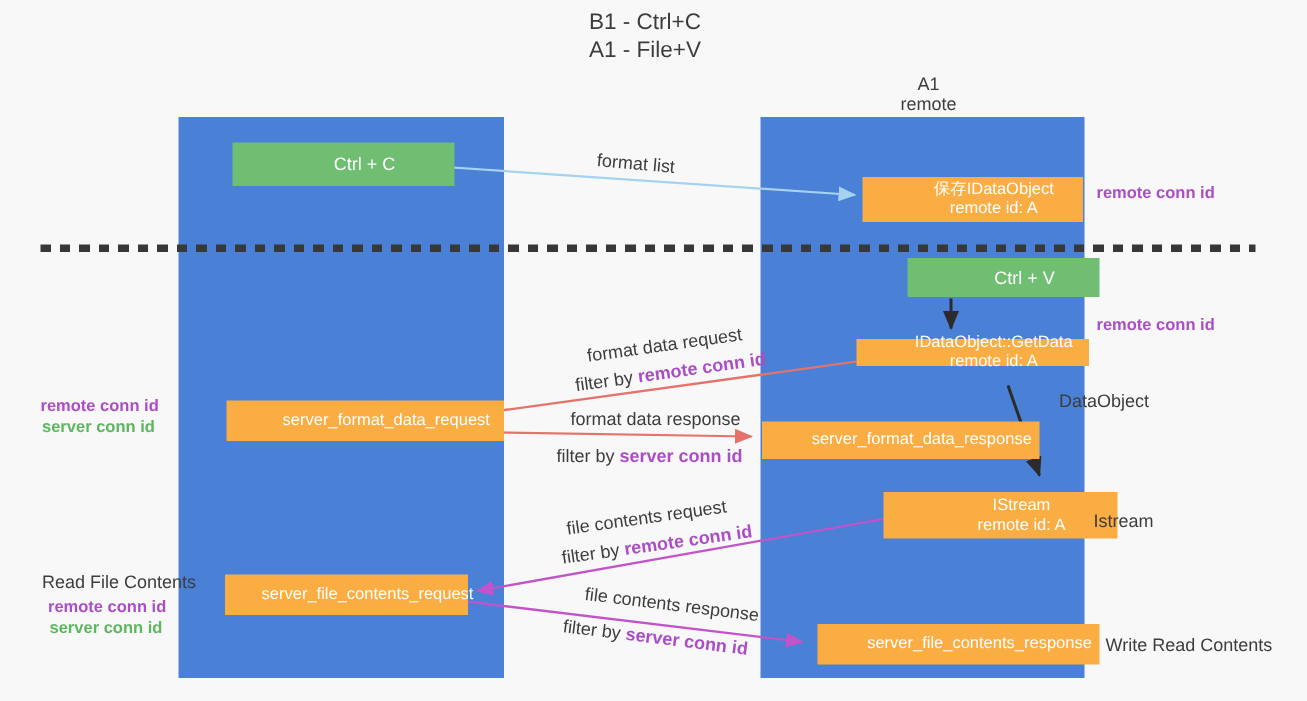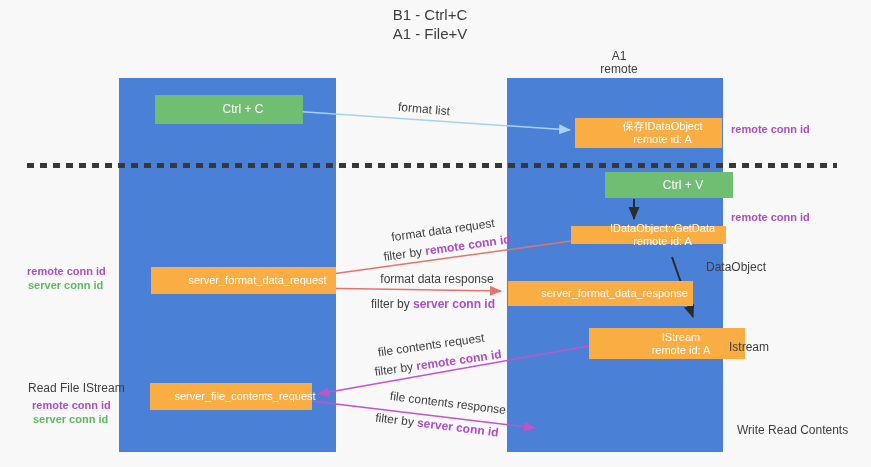--- a/index.html
+++ b/index.html
@@ -113,20 +113,23 @@
 
   <div class="node orange" style="left:589px;top:328px;width:128px;height:31px;">
     <div>IStream</div>
     <div>remote id: A</div>
   </div>
 
   <div class="node orange" style="left:150px;top:383px;width:134px;height:27px;">
     <div>server_file_contents_request</div>
   </div>
 
+  <div class="node orange" style="left:545px;top:416px;width:160px;height:27px;">
+    <div>server_file_contents_response</div>
+  </div>
 
   <div class="lbl c" style="left:424px;top:109px;--r:5deg;">format list</div>
 
   <div class="lbl c" style="left:443px;top:230px;--r:-8deg;">format data request</div>
   <div class="lbl c" style="left:447px;top:248px;--r:-8deg;">
     <span>filter by </span><span class="pp">remote conn id</span>
   </div>
 
   <div class="lbl c" style="left:437px;top:279px;">format data response</div>
   <div class="lbl c" style="left:433px;top:304px;">
@@ -144,17 +147,17 @@
   </div>
 
   <div class="lbl small-bold pp" style="left:731px;top:123px;">remote conn id</div>
   <div class="lbl small-bold pp" style="left:731px;top:211px;">remote conn id</div>
   <div class="lbl" style="left:706px;top:236px;margin-top:24px;">DataObject</div>
   <div class="lbl" style="left:729px;top:340px;">Istream</div>
   <div class="lbl" style="left:737px;top:423px;">Write Read Contents</div>
 
   <div class="lbl small-bold pp" style="left:27px;top:265px;">remote conn id</div>
   <div class="lbl small-bold gg" style="left:28px;top:279px;">server conn id</div>
-  <div class="lbl" style="left:28px;top:381px;">Read File IStream</div>
+  <div class="lbl" style="left:28px;top:381px;">Read File Contents</div>
   <div class="lbl small-bold pp" style="left:32px;top:399px;">remote conn id</div>
   <div class="lbl small-bold gg" style="left:33px;top:413px;">server conn id</div>
 
 </div>
 
 </body></html>

